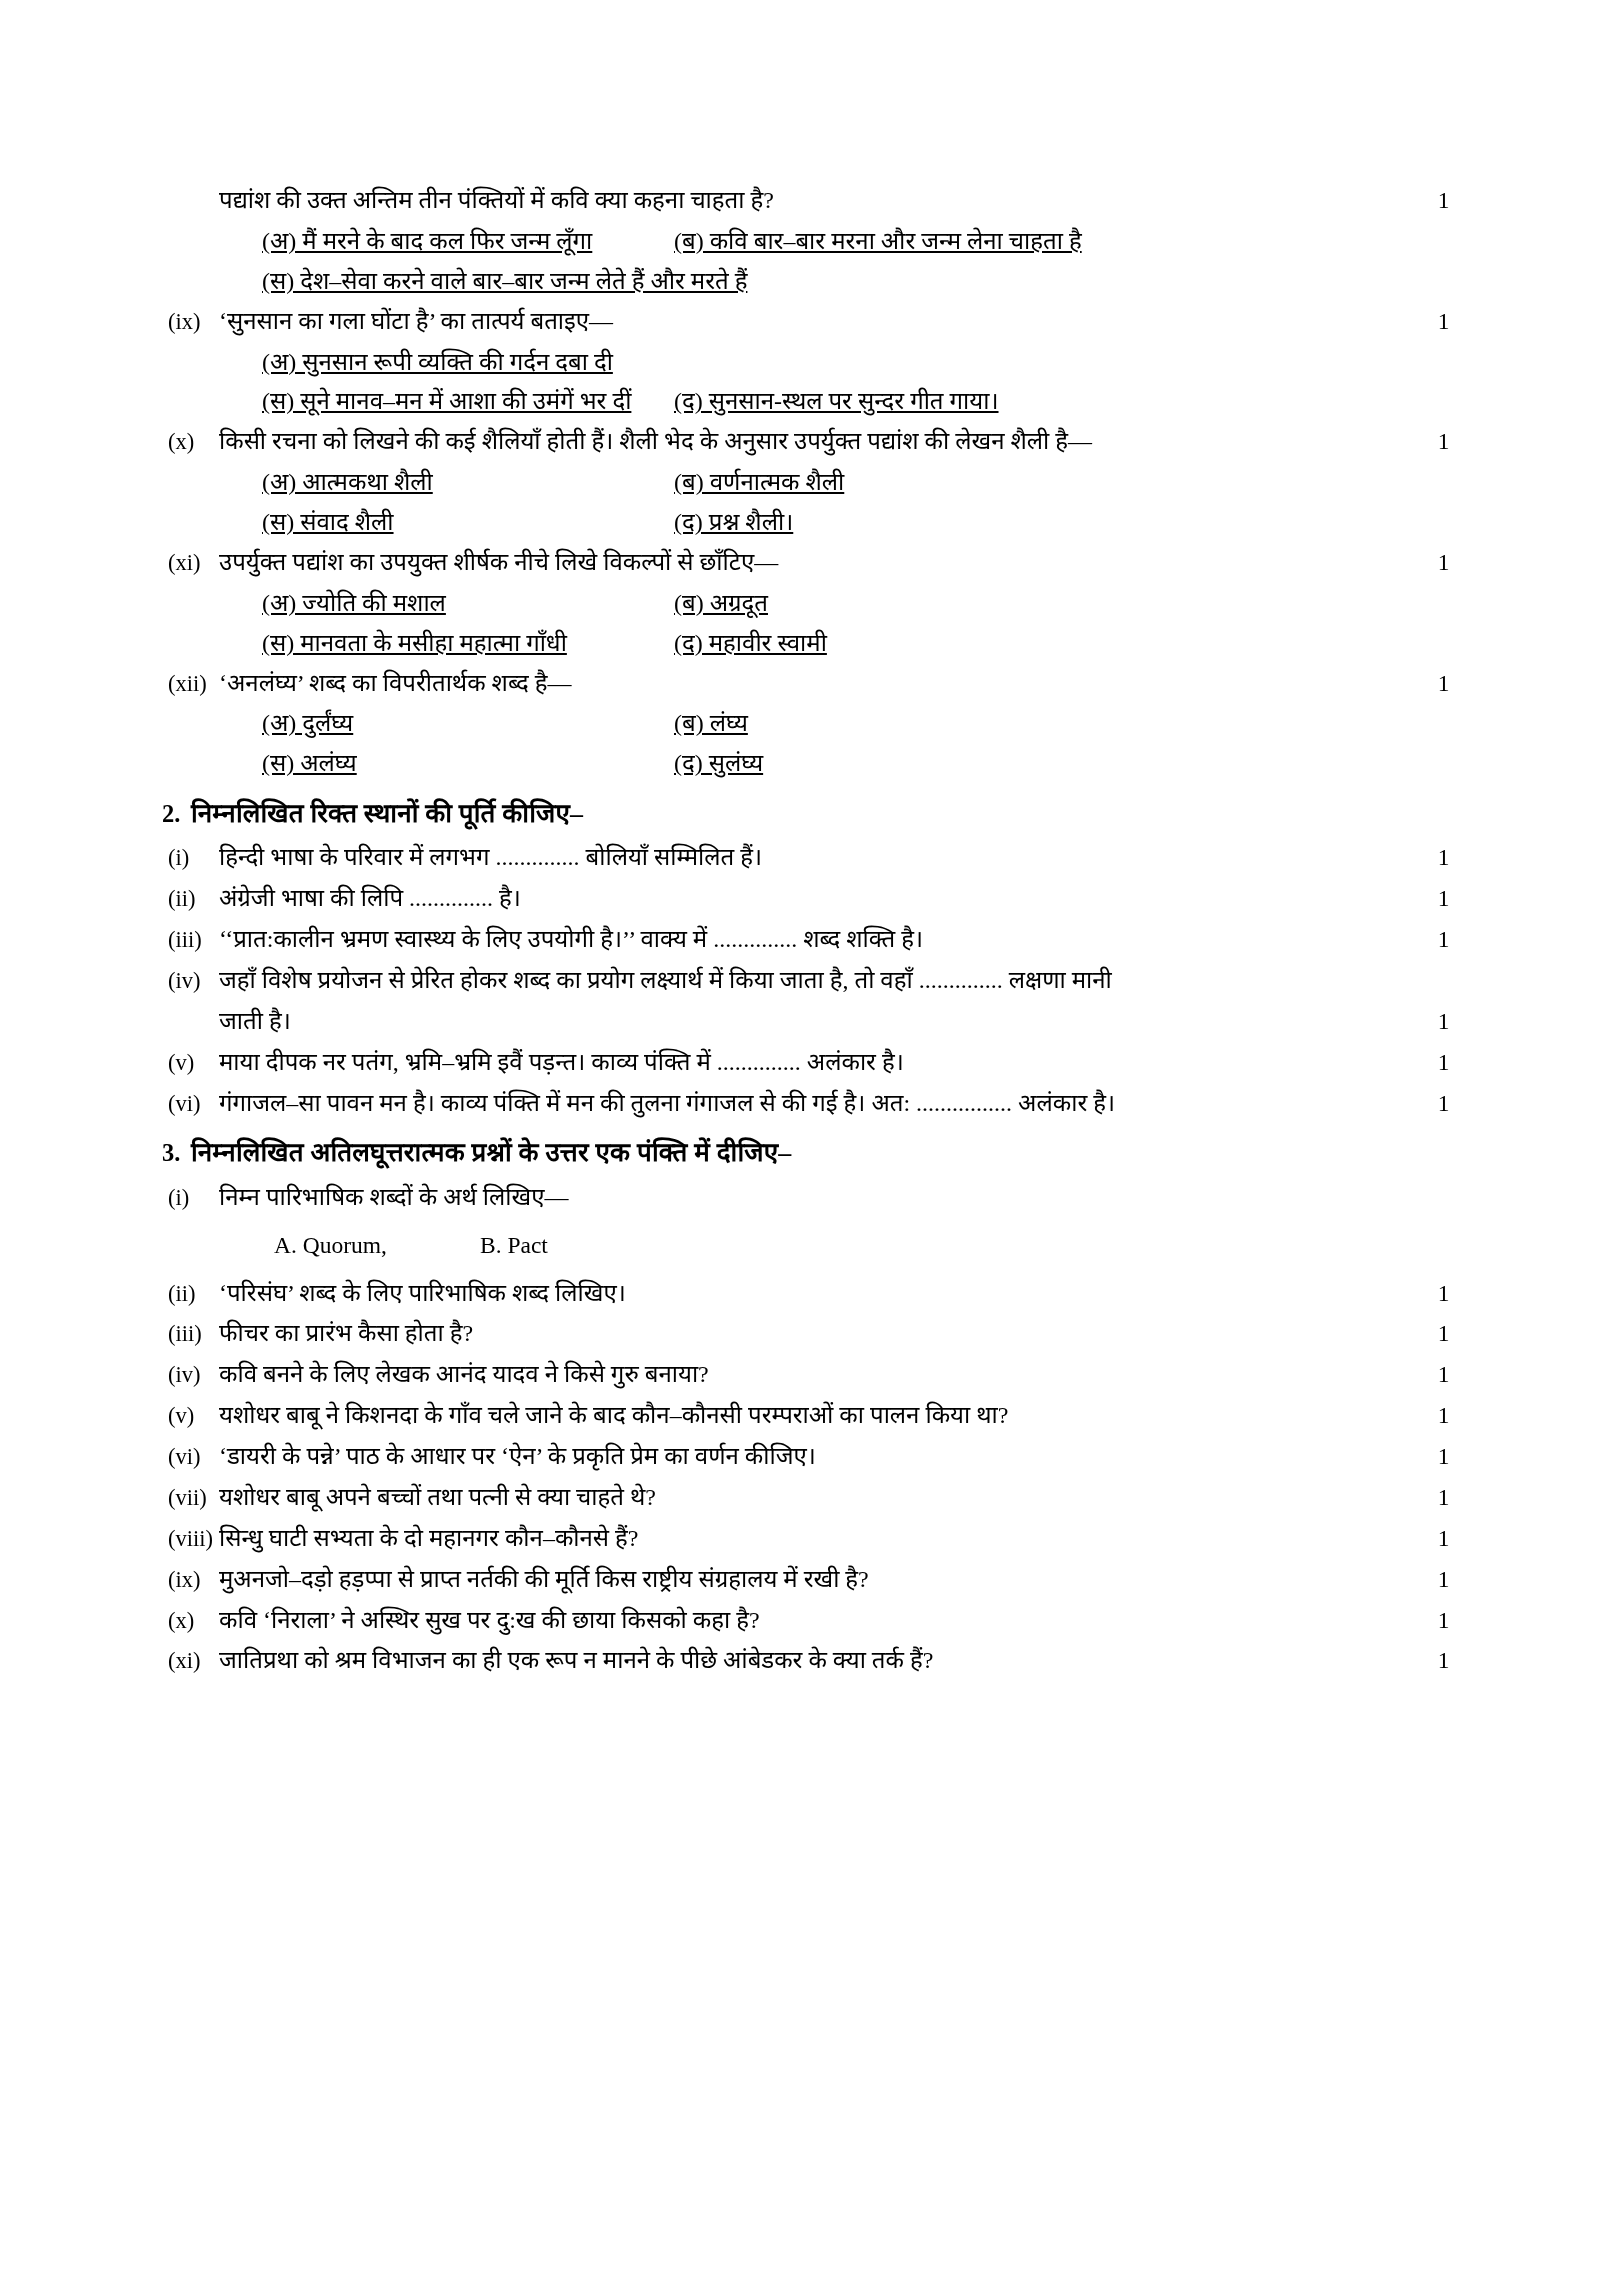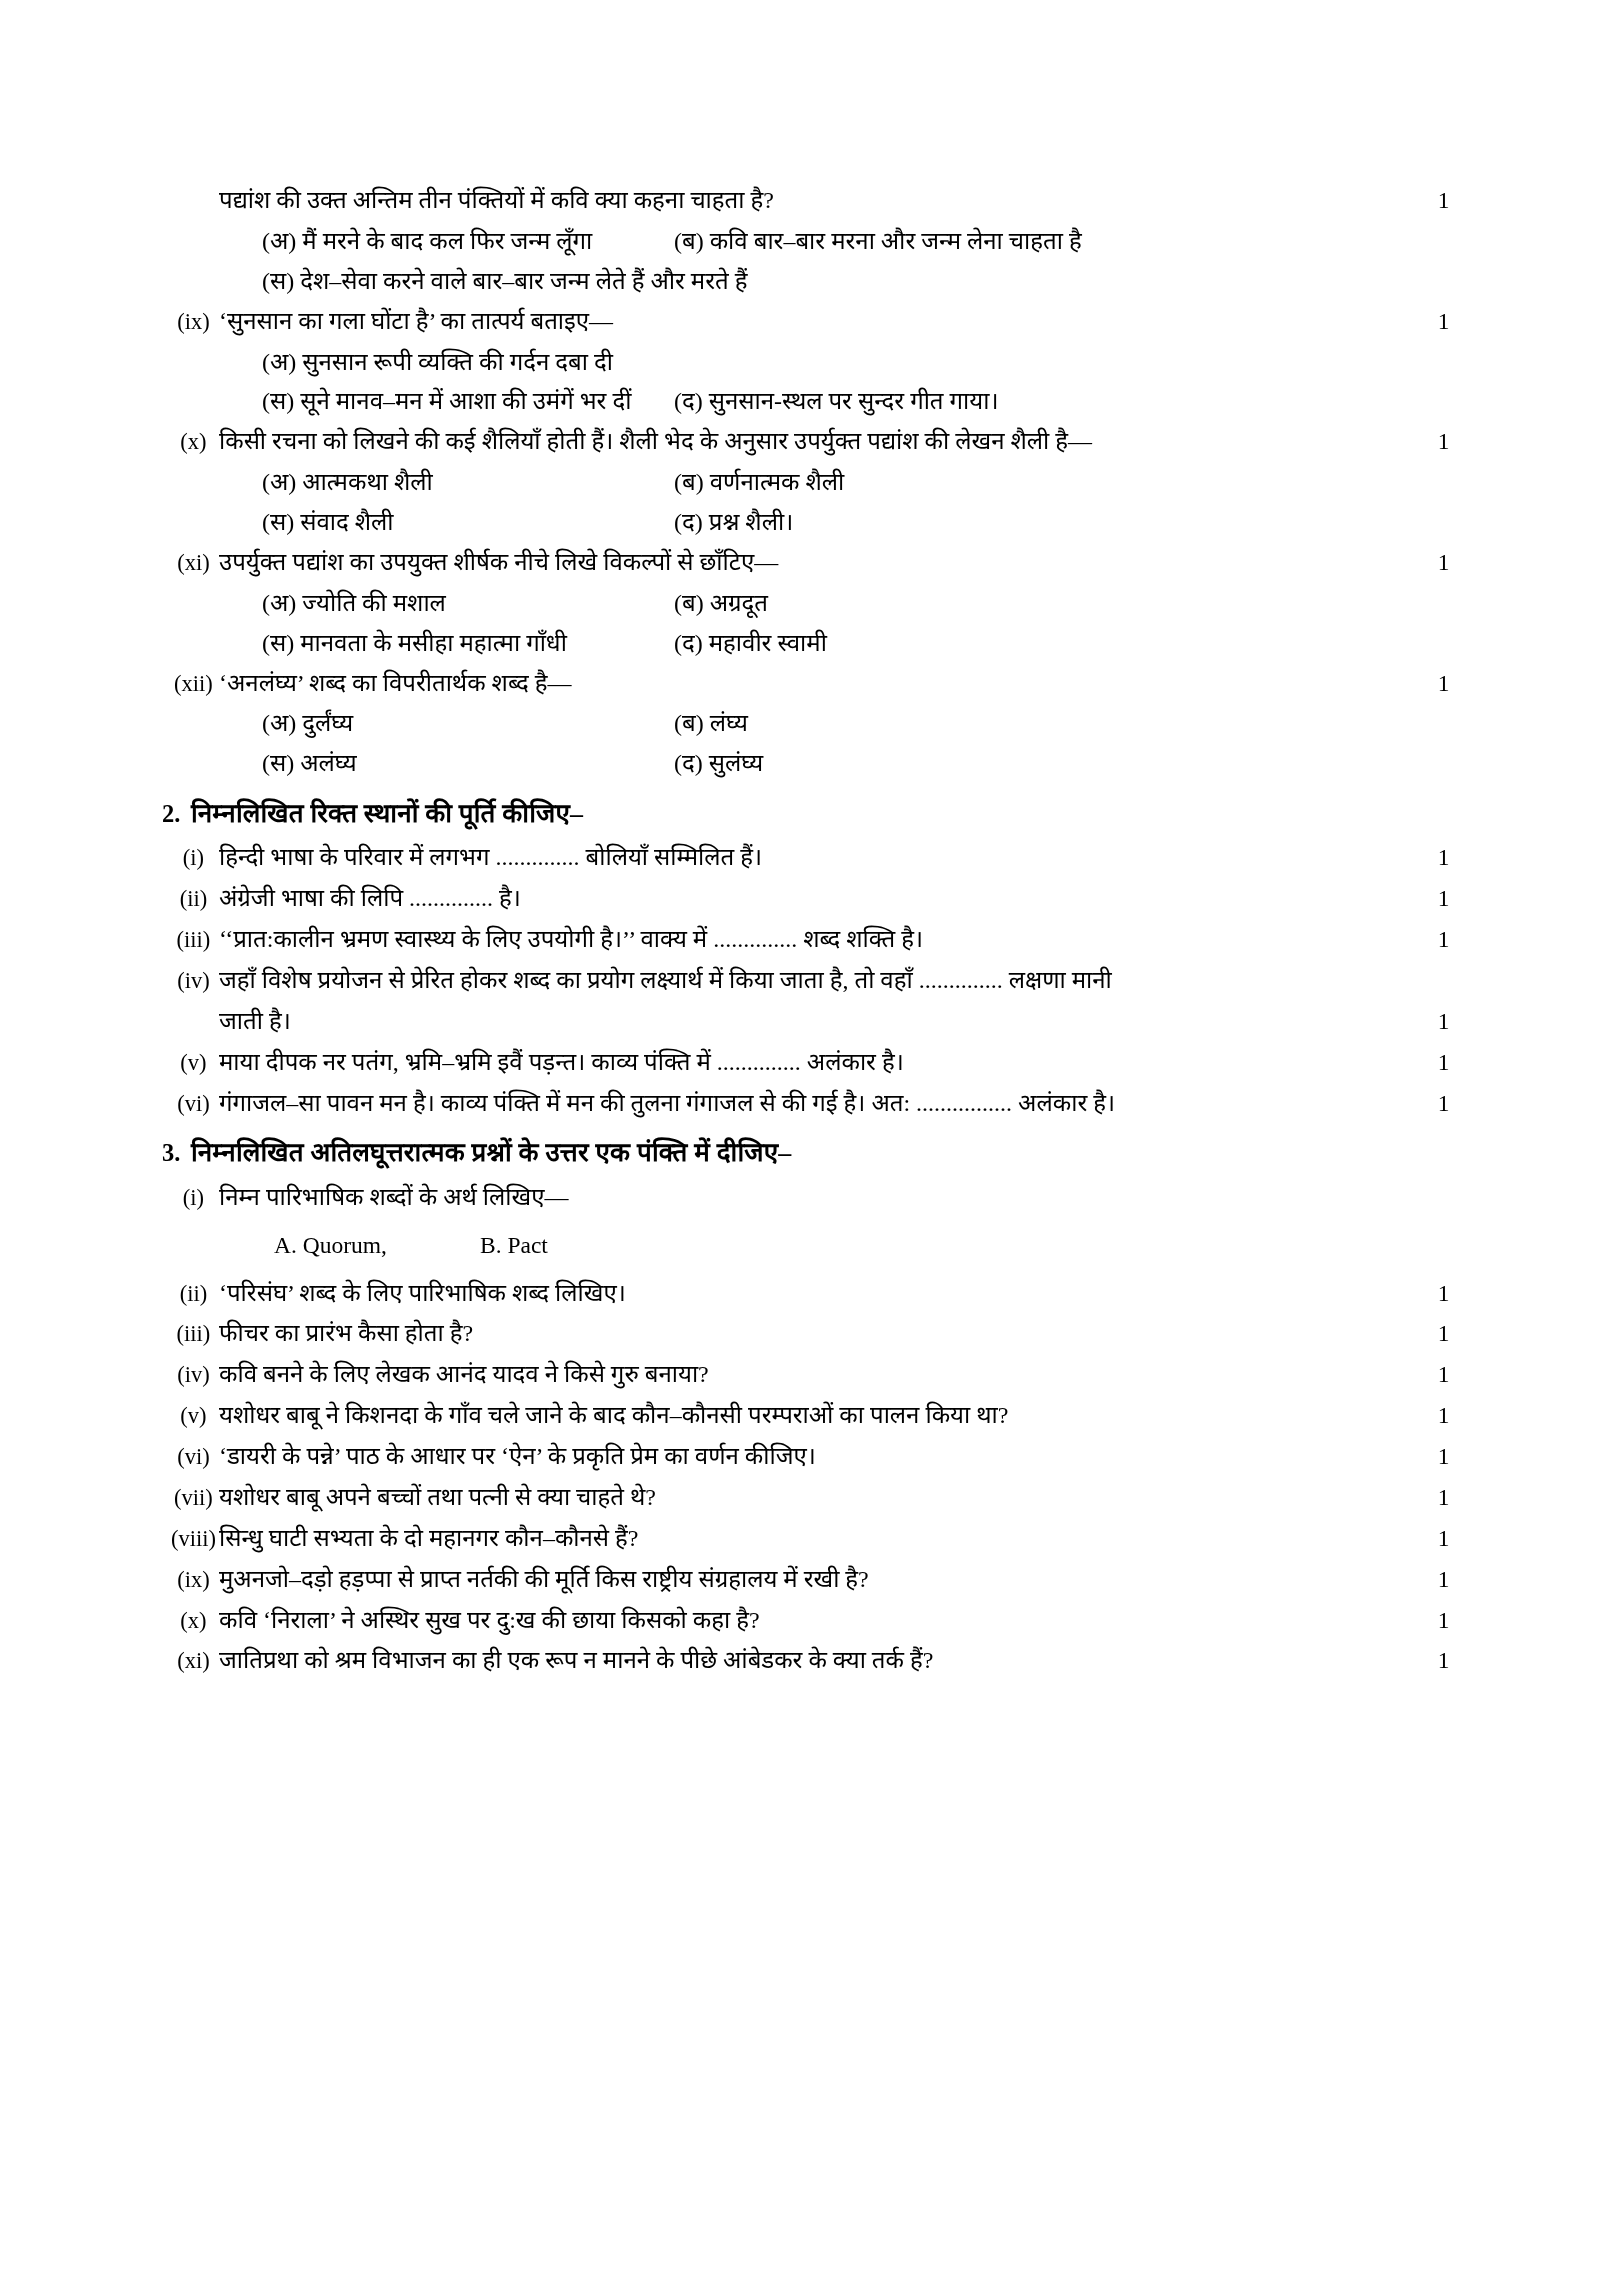--- a/index.html
+++ b/index.html
@@ -32,21 +32,21 @@
     display: flex;
     align-items: baseline;
     width: 100%;
     margin-bottom: 2px;
   }
   .q-num {
     flex: 0 0 57px;
     font-family: "Liberation Serif", "DejaVu Serif", serif;
     font-size: 22.5px;
     line-height: 1.62;
-    text-align: center;
+    text-align: left;
     padding-left: 5.9px;
     box-sizing: border-box;
     white-space: nowrap;
   }
   .q-body {
     flex: 1 1 auto;
     font-size: 24px;
     line-height: 1.62;
     padding-right: 7.8px;
   }
@@ -68,20 +68,21 @@
     align-items: baseline;
     width: 100%;
     margin-bottom: 1px;
   }
   .opt-row .q-num { visibility: hidden; }
   .opt-wrap {
     flex: 1 1 auto;
     display: flex;
     padding-left: 43px;
     box-sizing: border-box;
+    text-decoration: underline;
   }
   .opt {
     font-size: 24px;
     line-height: 1.62;
     white-space: nowrap;
   }
   .opt.col-a { flex: 0 0 412px; }
   .opt.col-b { flex: 1 1 auto; }
   .opt.full  { flex: 1 1 auto; }
 

